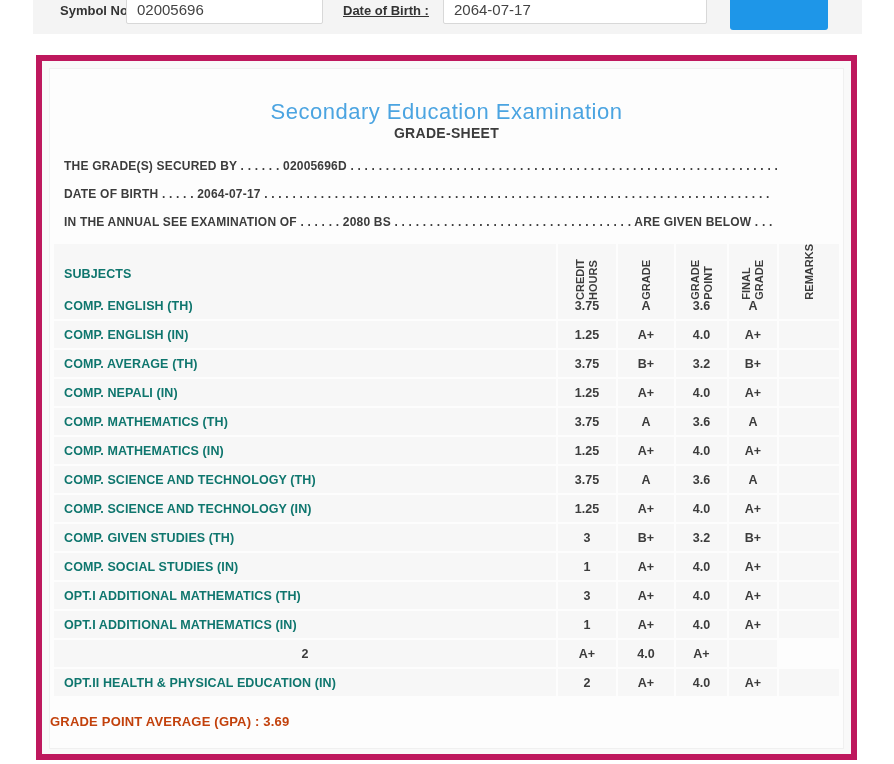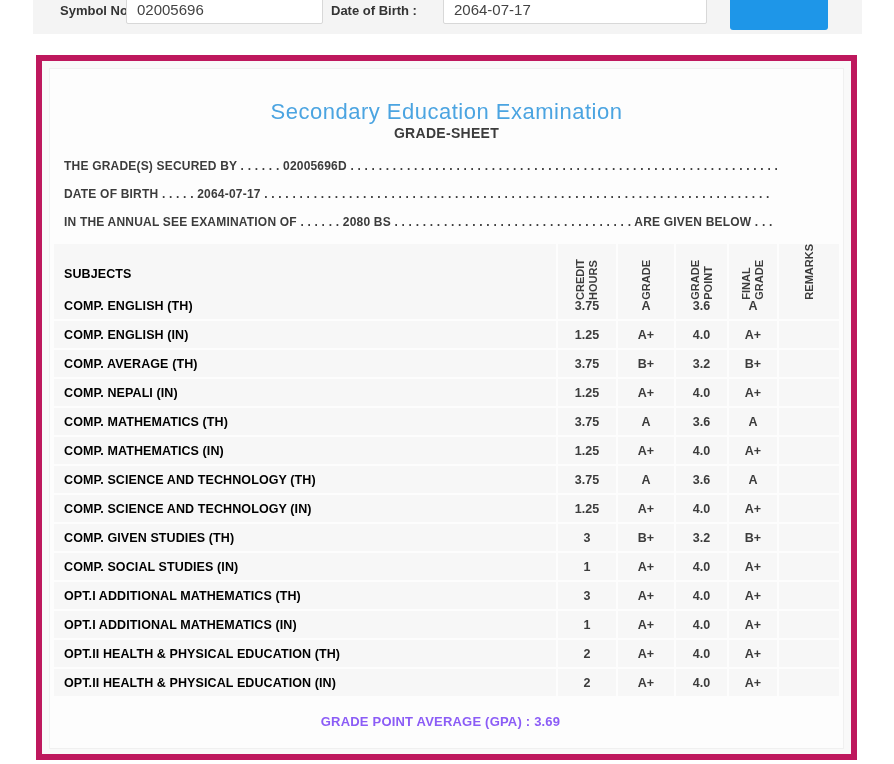--- a/index.html
+++ b/index.html
@@ -20,21 +20,21 @@
   }
   .form-label {
     position: absolute;
     font-size: 13px;
     font-weight: bold;
     color: #333333;
     top: 3px;
     white-space: nowrap;
   }
   .lbl-symbol { left: 27px; }
-  .lbl-dob { left: 298px; }
+  .lbl-dob { left: 310px; text-decoration: underline; }
   .txt-input {
     position: absolute;
     top: -7px;
     height: 31px;
     background: #ffffff;
     border: 1px solid #d8d8d8;
     border-radius: 2px;
     font-family: "Liberation Sans", sans-serif;
     font-size: 15px;
     color: #444444;
@@ -112,21 +112,21 @@
   .hrow { height: 46px; overflow: visible; }
   .hrow > div, .trow > div { background: #f7f7f7; }
   .trow { height: 27px; }
   .cell-subject {
     display: flex;
     align-items: center;
     padding-left: 10px;
     font-size: 12.5px;
     font-weight: bold;
     letter-spacing: 0.1px;
-    color: #000000;
+    color: #0f766e;
   }
   .cell-val {
     display: flex;
     align-items: center;
     justify-content: center;
     font-size: 12.5px;
     font-weight: bold;
     color: #3c3c3c;
   }
   .hcell-v {
@@ -140,25 +140,25 @@
     white-space: pre-line;
     font-size: 11px;
     font-weight: bold;
     line-height: 13px;
     color: #3c3c3c;
     margin-bottom: 5px;
   }
 
   .gpa-line {
     margin: 18px 12px 0 0;
-    text-align: center;
+    text-align: left;
     font-size: 13px;
     font-weight: bold;
     letter-spacing: 0.2px;
-    color: #8b5cf6;
+    color: #c2410c;
   }
 </style>
 </head>
 <body>
 
 <div class="topband">
   <span class="form-label lbl-symbol">Symbol No :</span>
   <input class="txt-input in-symbol" type="text" value="02005696" style="">
   <span class="form-label lbl-dob">Date of Birth :</span>
   <input class="txt-input in-dob" type="text" value="2064-07-17" style="">
@@ -302,21 +302,20 @@
   <div class="trow">
     <div class="cell-subject">OPT.I ADDITIONAL MATHEMATICS (IN)</div>
     <div class="cell-val">1</div>
     <div class="cell-val">A+</div>
     <div class="cell-val">4.0</div>
     <div class="cell-val">A+</div>
     <div class="cell-val"></div>
   </div>
 
   <div class="trow">
-    <div class="cell-subject">OPT.II HEALTH &amp; PHYSICAL EDUCATION (TH)</div>
     <div class="cell-val">2</div>
     <div class="cell-val">A+</div>
     <div class="cell-val">4.0</div>
     <div class="cell-val">A+</div>
     <div class="cell-val"></div>
   </div>
 
   <div class="trow">
     <div class="cell-subject">OPT.II HEALTH &amp; PHYSICAL EDUCATION (IN)</div>
     <div class="cell-val">2</div>

